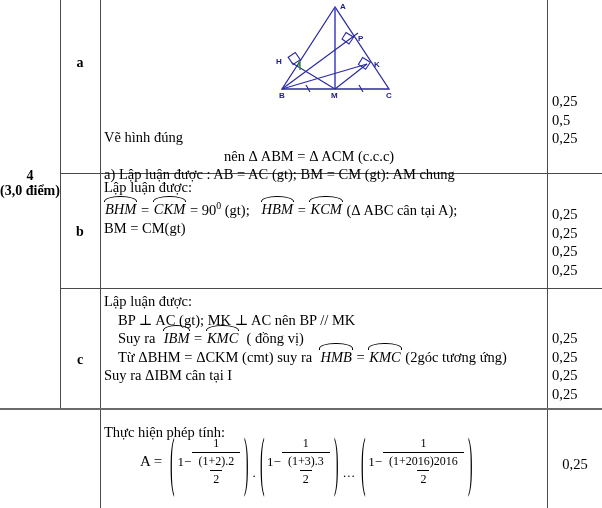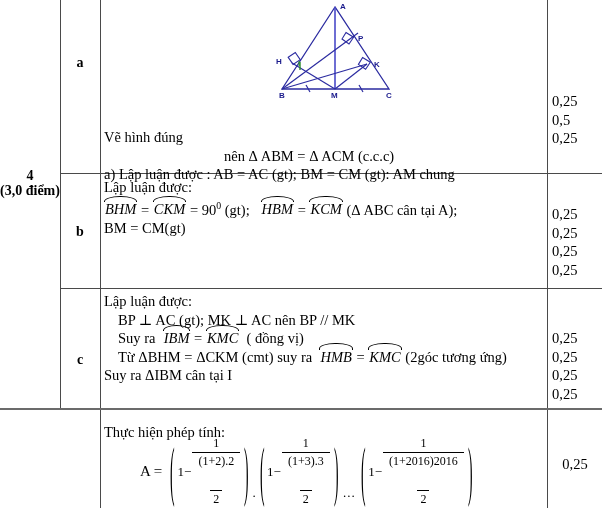--- a/index.html
+++ b/index.html
@@ -142,21 +142,20 @@
   }
   .frac > .den {
     border-top: 1.1px solid #000;
     padding: 1px 3px 0 3px;
     font-size: 12px;
   }
   .frac2 {
     display: inline-flex;
     flex-direction: column;
     align-items: center;
-    gap: 20px;
   }
   .frac2 > .num2 { padding: 0 3px 1px 3px; font-size: 12px; }
   .frac2 > .den2 { border-top: 1.1px solid #000; padding: 1px 3px 0 3px; font-size: 12px; }
   .dots { letter-spacing: 1px; font-size: 13px; padding: 0 2px; align-self: flex-end; margin-bottom: 6px;}
   .mulsep { font-size: 13px; padding: 0 1px; align-self: flex-end; margin-bottom: 6px;}
 
   
   #diagram { position: absolute; left: 262px; top: 0px; }
   .dlabel {
     position: absolute;

